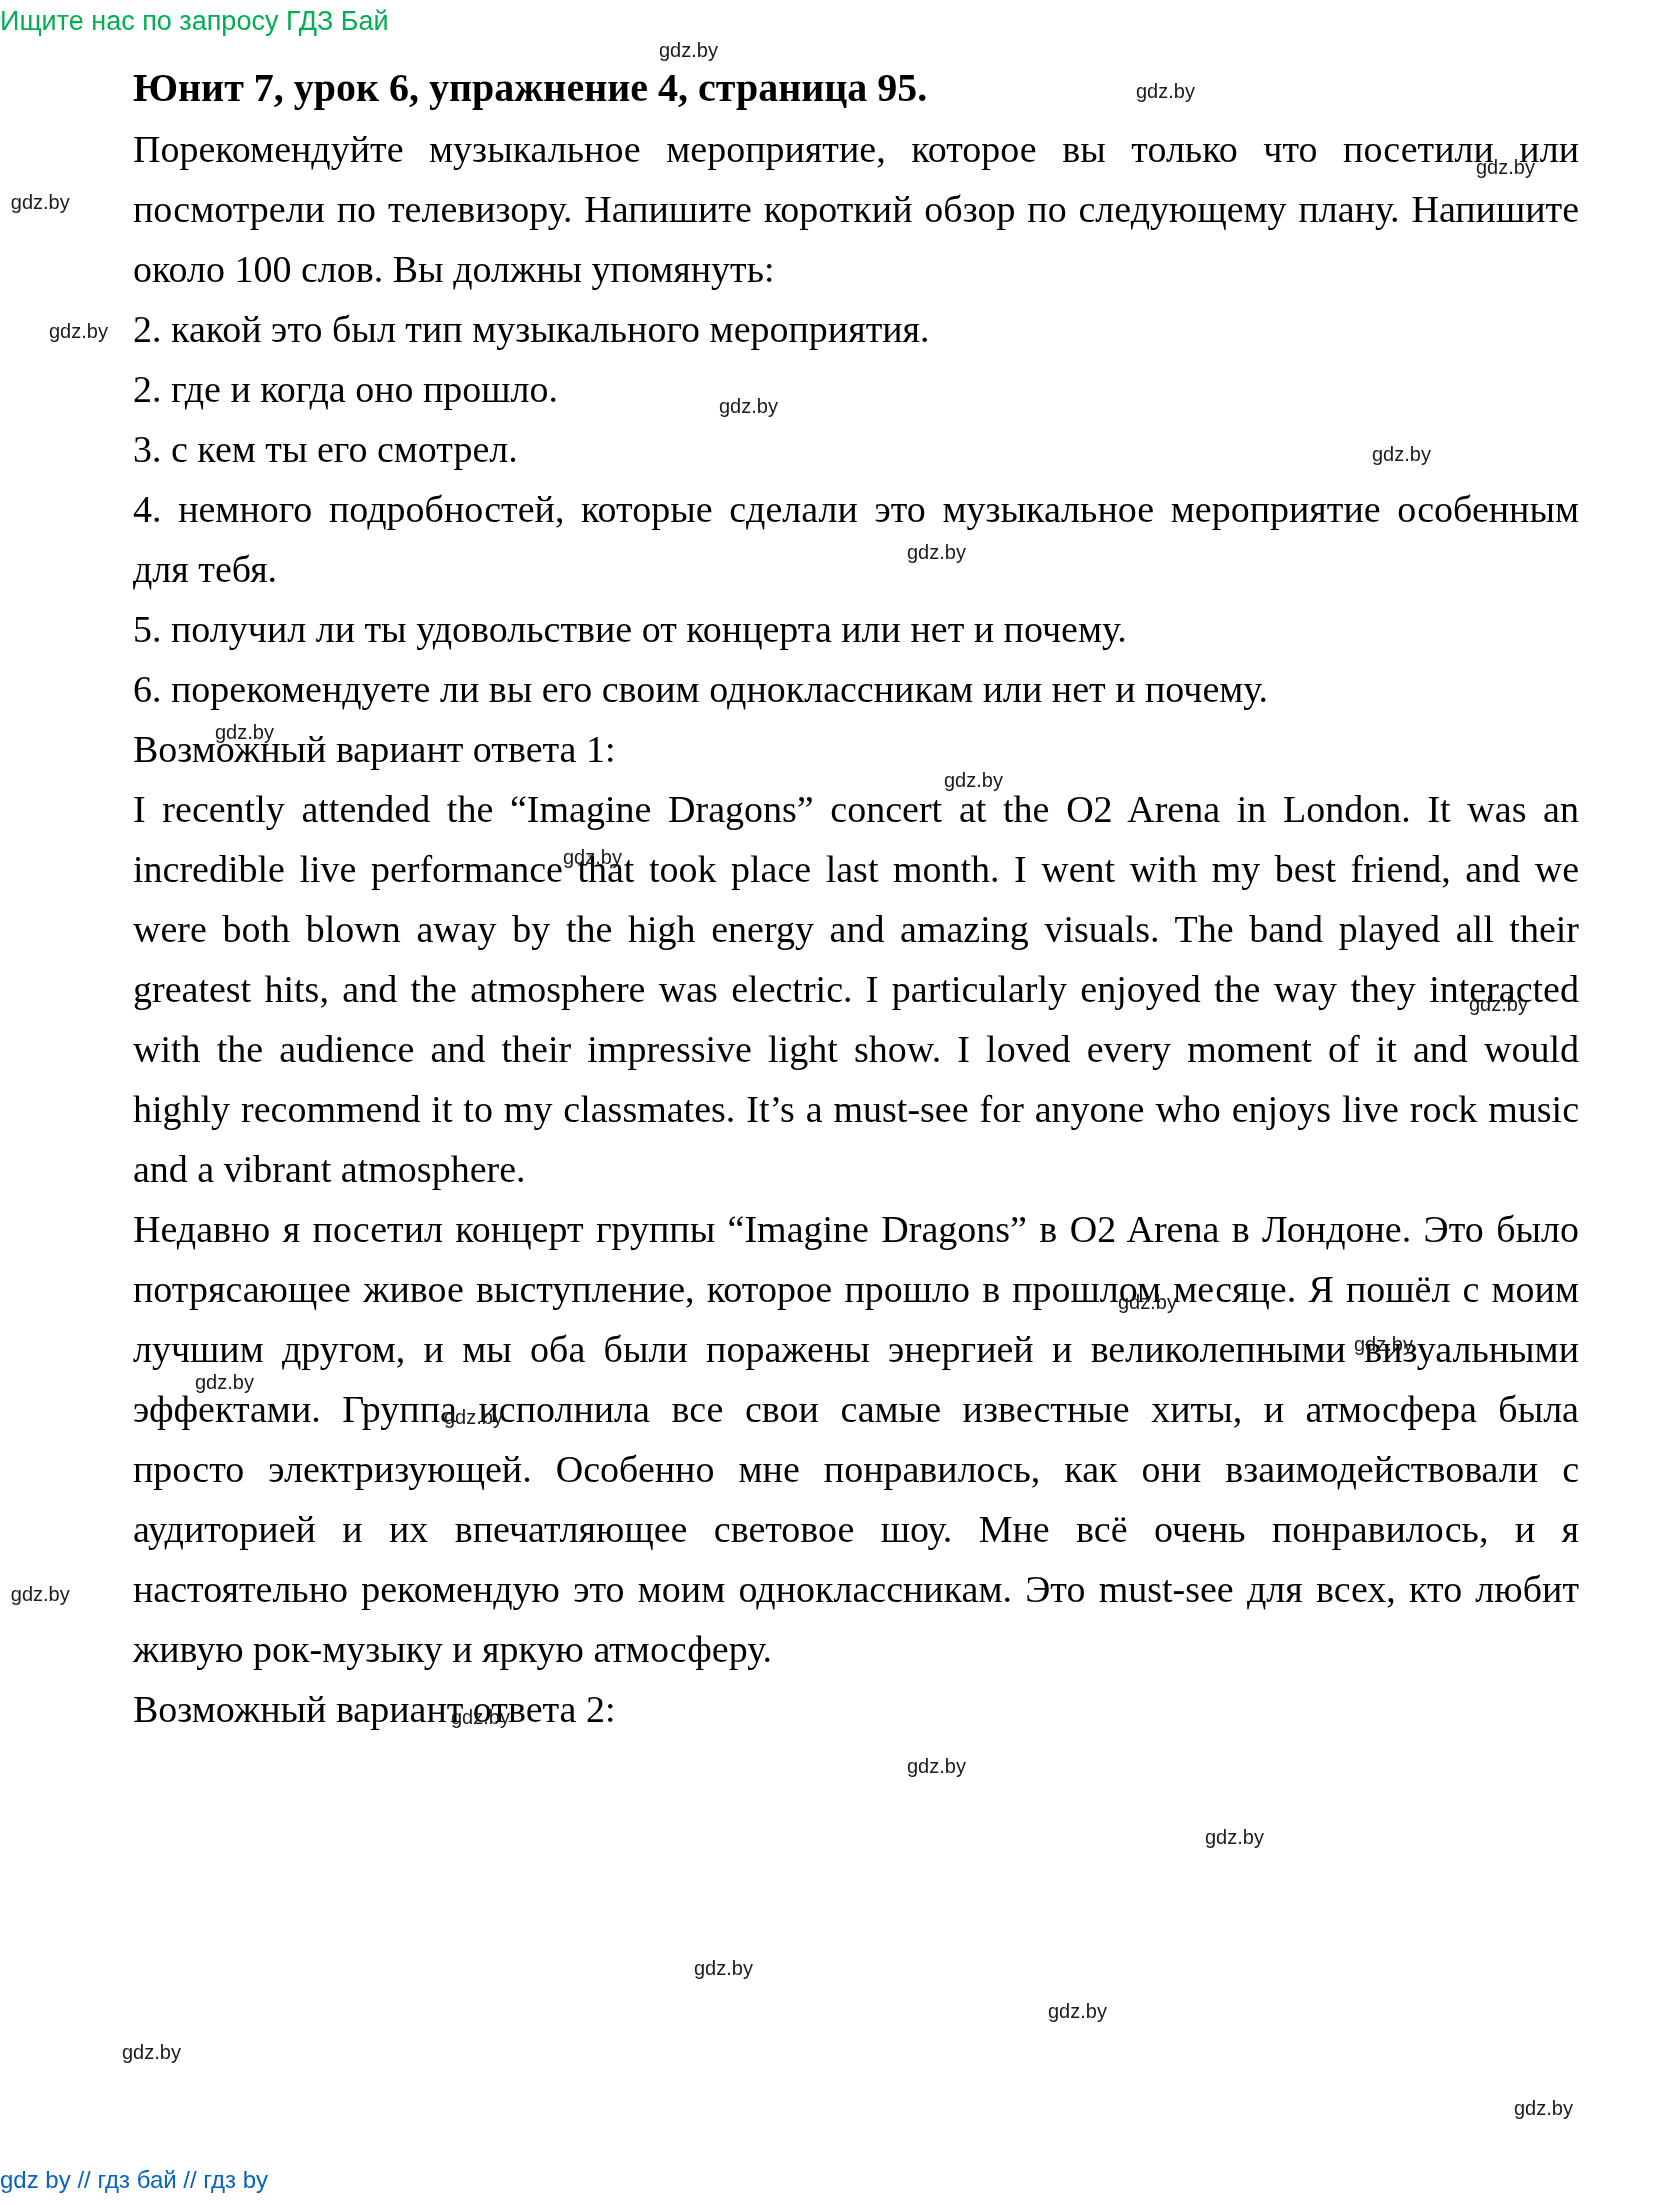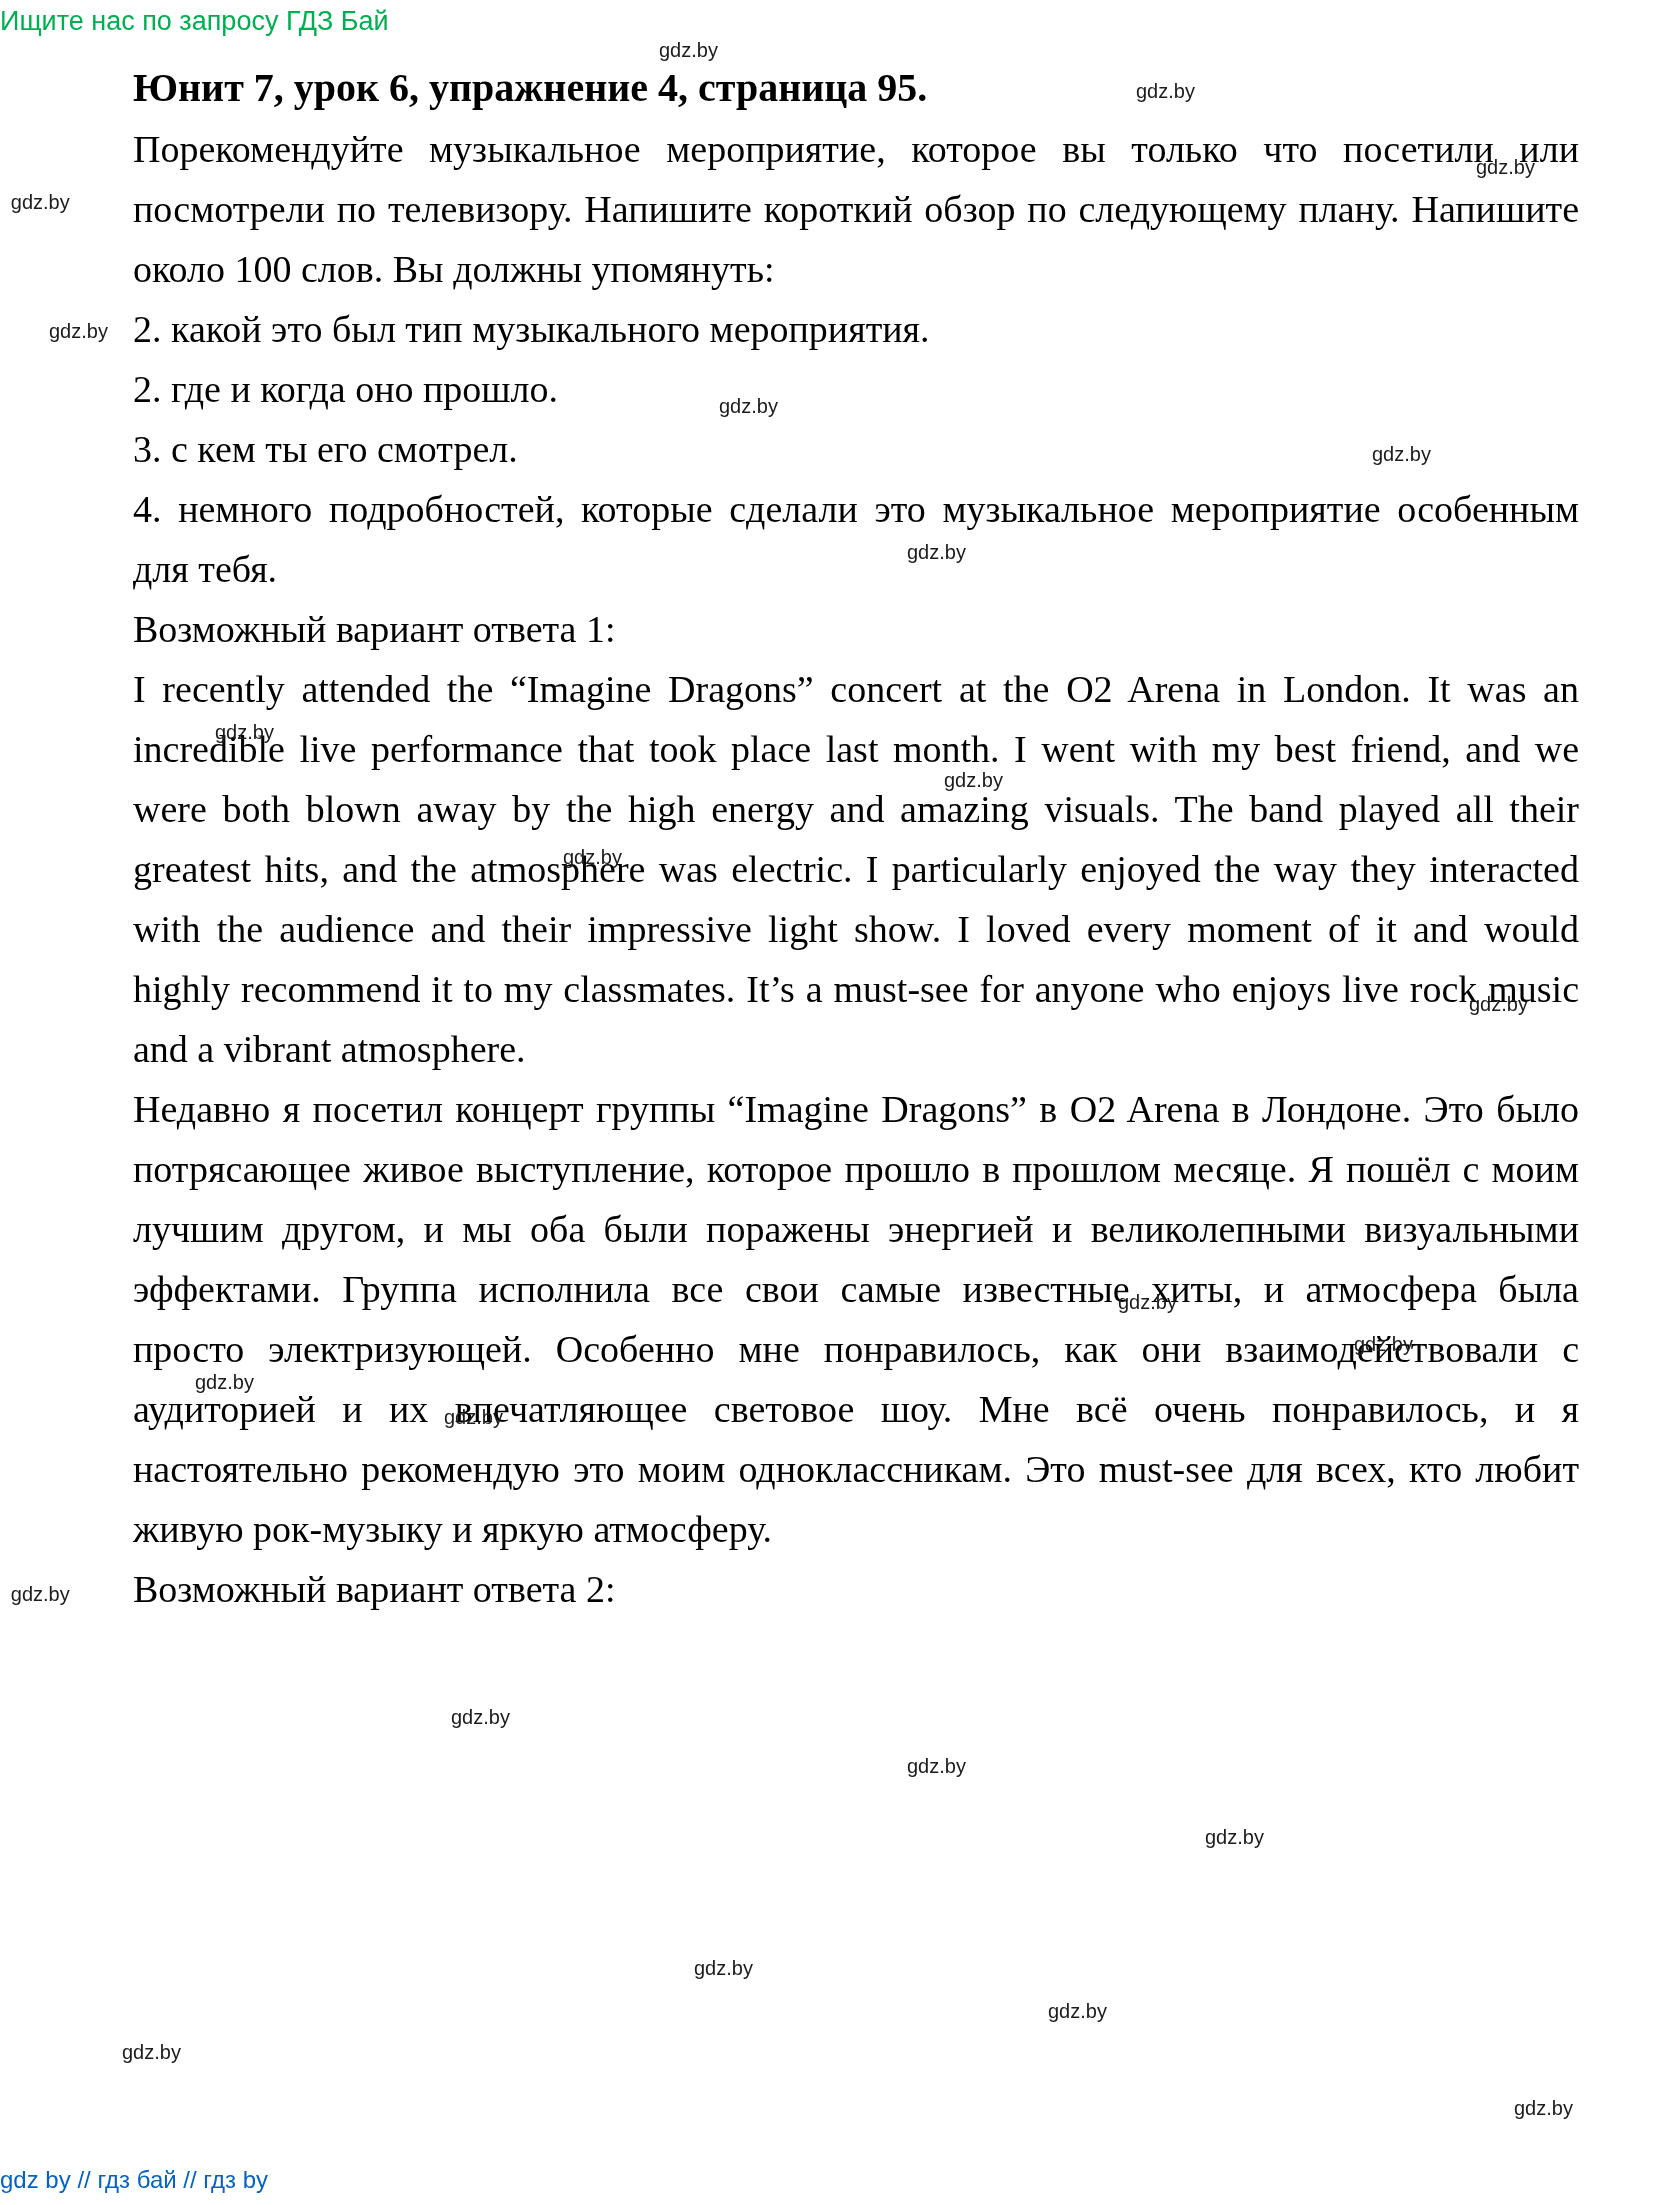--- a/index.html
+++ b/index.html
@@ -70,20 +70,22 @@
 <div class="banner">Ищите нас по запросу ГДЗ Бай</div>
 
 <main class="content">
   <h1 class="title">Юнит 7, урок 6, упражнение 4, страница 95.</h1>
   <p class="intro">Порекомендуйте музыкальное мероприятие, которое вы только что посетили или посмотрели по телевизору. Напишите короткий обзор по следующему плану. Напишите около 100 слов. Вы должны упомянуть:</p>
   <div>
     <p>2. какой это был тип музыкального мероприятия.</p>
     <p>2. где и когда оно прошло.</p>
     <p>3. с кем ты его смотрел.</p>
     <p>4. немного подробностей, которые сделали это музыкальное мероприятие особенным для тебя.</p>
+    <p>5. получил ли ты удовольствие от концерта или нет и почему.</p>
+    <p>6. порекомендуете ли вы его своим одноклассникам или нет и почему.</p>
   </div>
   <p class="heading gap-sm">Возможный вариант ответа 1:</p>
   <p class="gap-lg">I recently attended the “Imagine Dragons” concert at the O2 Arena in London. It was an incredible live performance that took place last month. I went with my best friend, and we were both blown away by the high energy and amazing visuals. The band played all their greatest hits, and the atmosphere was electric. I particularly enjoyed the way they interacted with the audience and their impressive light show. I loved every moment of it and would highly recommend it to my classmates. It’s a must-see for anyone who enjoys live rock music and a vibrant atmosphere.</p>
   <p class="gap-lg">Недавно я посетил концерт группы “Imagine Dragons” в O2 Arena в Лондоне. Это было потрясающее живое выступление, которое прошло в прошлом месяце. Я пошёл с моим лучшим другом, и мы оба были поражены энергией и великолепными визуальными эффектами. Группа исполнила все свои самые известные хиты, и атмосфера была просто электризующей. Особенно мне понравилось, как они взаимодействовали с аудиторией и их впечатляющее световое шоу. Мне всё очень понравилось, и я настоятельно рекомендую это моим одноклассникам. Это must-see для всех, кто любит живую рок-музыку и яркую атмосферу.</p>
   <p class="heading gap-md">Возможный вариант ответа 2:</p>
 </main>
 
 <span class="wm" style="left:659px;top:40px">gdz.by</span>
 <span class="wm" style="left:1136px;top:81px">gdz.by</span>
 <span class="wm" style="left:1476px;top:157px">gdz.by</span>

